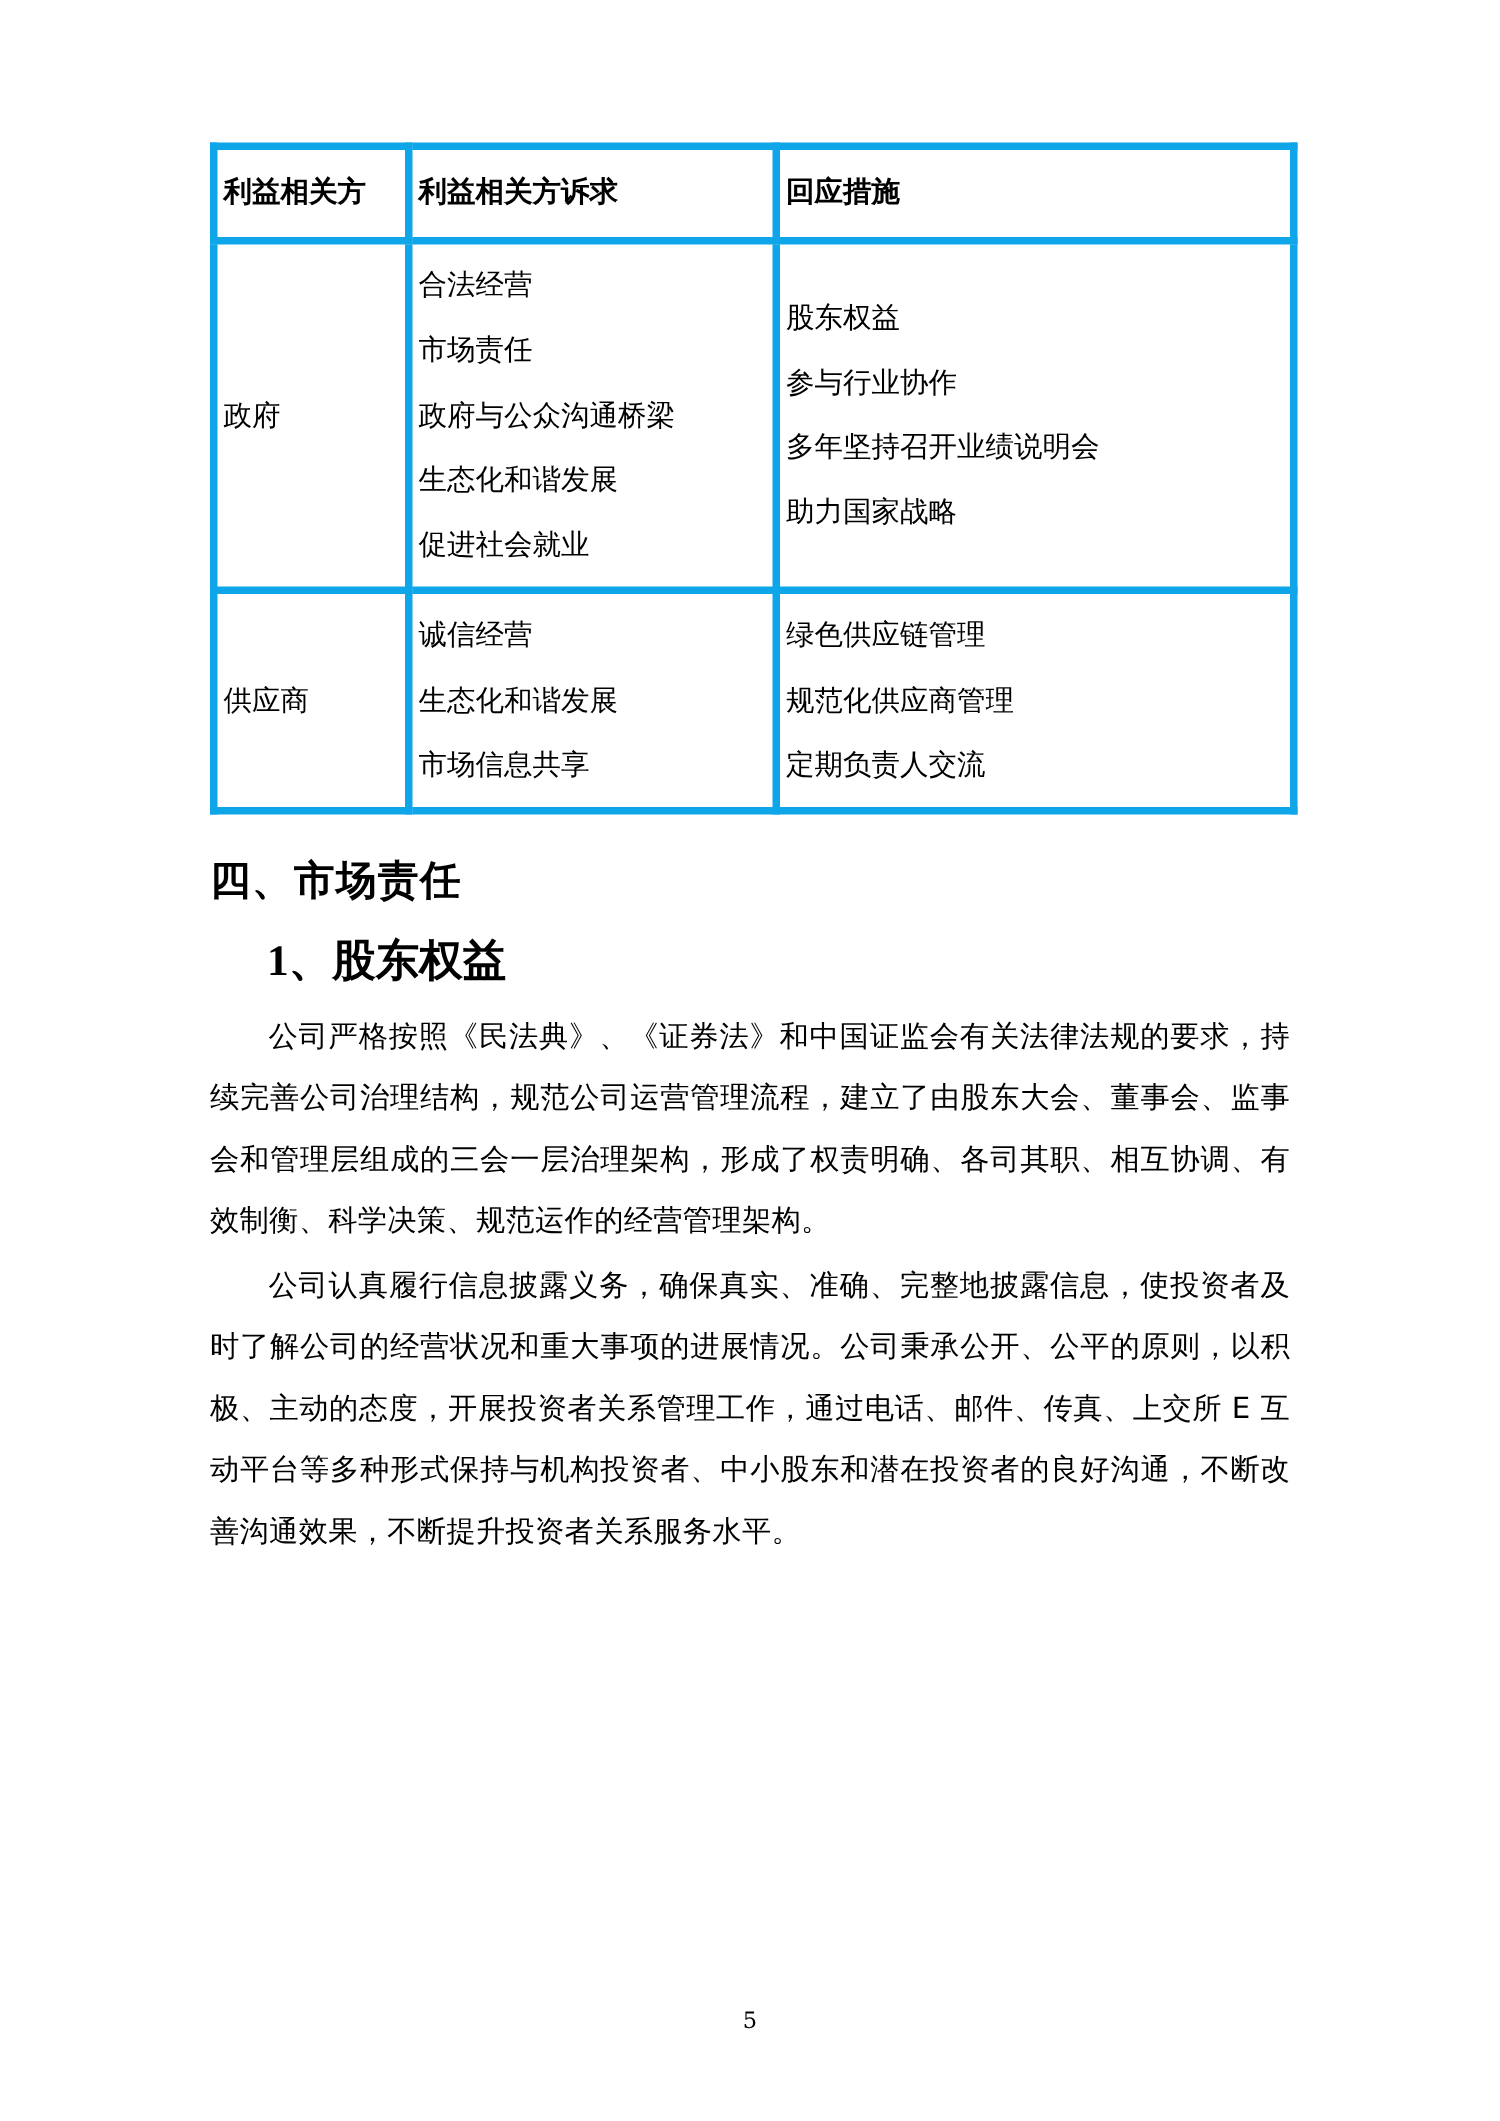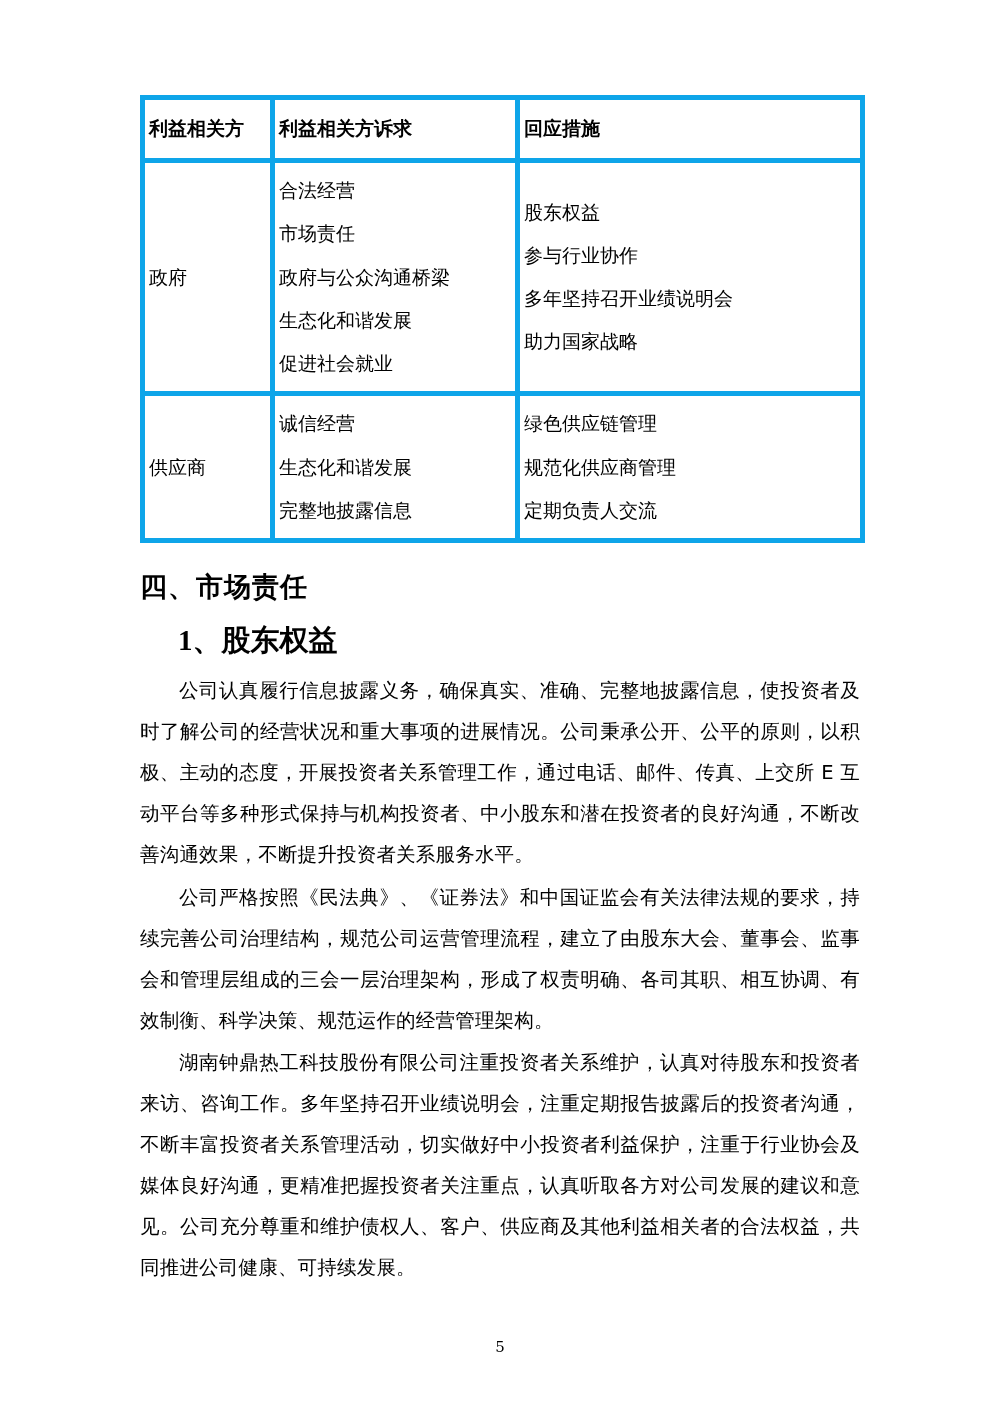--- a/index.html
+++ b/index.html
@@ -123,33 +123,32 @@
           <div>参与行业协作</div>
           <div>多年坚持召开业绩说明会</div>
           <div>助力国家战略</div>
         </td>
       </tr>
       <tr>
         <td class="party-cell">供应商</td>
         <td class="cell-lines">
           <div>诚信经营</div>
           <div>生态化和谐发展</div>
-          <div>完整地披露信息</div>
+          <div>市场信息共享</div>
         </td>
         <td class="cell-lines">
           <div>绿色供应链管理</div>
           <div>规范化供应商管理</div>
           <div>定期负责人交流</div>
         </td>
       </tr>
     </tbody>
   </table>
 
   <h2 class="section-title">四、市场责任</h2>
 
   <h3 class="sub-title">1、股东权益</h3>
 
+  <p class="para">公司严格按照《民法典》、《证券法》和中国证监会有关法律法规的要求，持续完善公司治理结构，规范公司运营管理流程，建立了由股东大会、董事会、监事会和管理层组成的三会一层治理架构，形成了权责明确、各司其职、相互协调、有效制衡、科学决策、规范运作的经营管理架构。</p>
   <p class="para">公司认真履行信息披露义务，确保真实、准确、完整地披露信息，使投资者及时了解公司的经营状况和重大事项的进展情况。公司秉承公开、公平的原则，以积极、主动的态度，开展投资者关系管理工作，通过电话、邮件、传真、上交所 E 互动平台等多种形式保持与机构投资者、中小股东和潜在投资者的良好沟通，不断改善沟通效果，不断提升投资者关系服务水平。</p>
-  <p class="para">公司严格按照《民法典》、《证券法》和中国证监会有关法律法规的要求，持续完善公司治理结构，规范公司运营管理流程，建立了由股东大会、董事会、监事会和管理层组成的三会一层治理架构，形成了权责明确、各司其职、相互协调、有效制衡、科学决策、规范运作的经营管理架构。</p>
-  <p class="para">湖南钟鼎热工科技股份有限公司注重投资者关系维护，认真对待股东和投资者来访、咨询工作。多年坚持召开业绩说明会，注重定期报告披露后的投资者沟通，不断丰富投资者关系管理活动，切实做好中小投资者利益保护，注重于行业协会及媒体良好沟通，更精准把握投资者关注重点，认真听取各方对公司发展的建议和意见。公司充分尊重和维护债权人、客户、供应商及其他利益相关者的合法权益，共同推进公司健康、可持续发展。</p>
 
   <div class="page-number">5</div>
 </div>
 
 </body></html>

